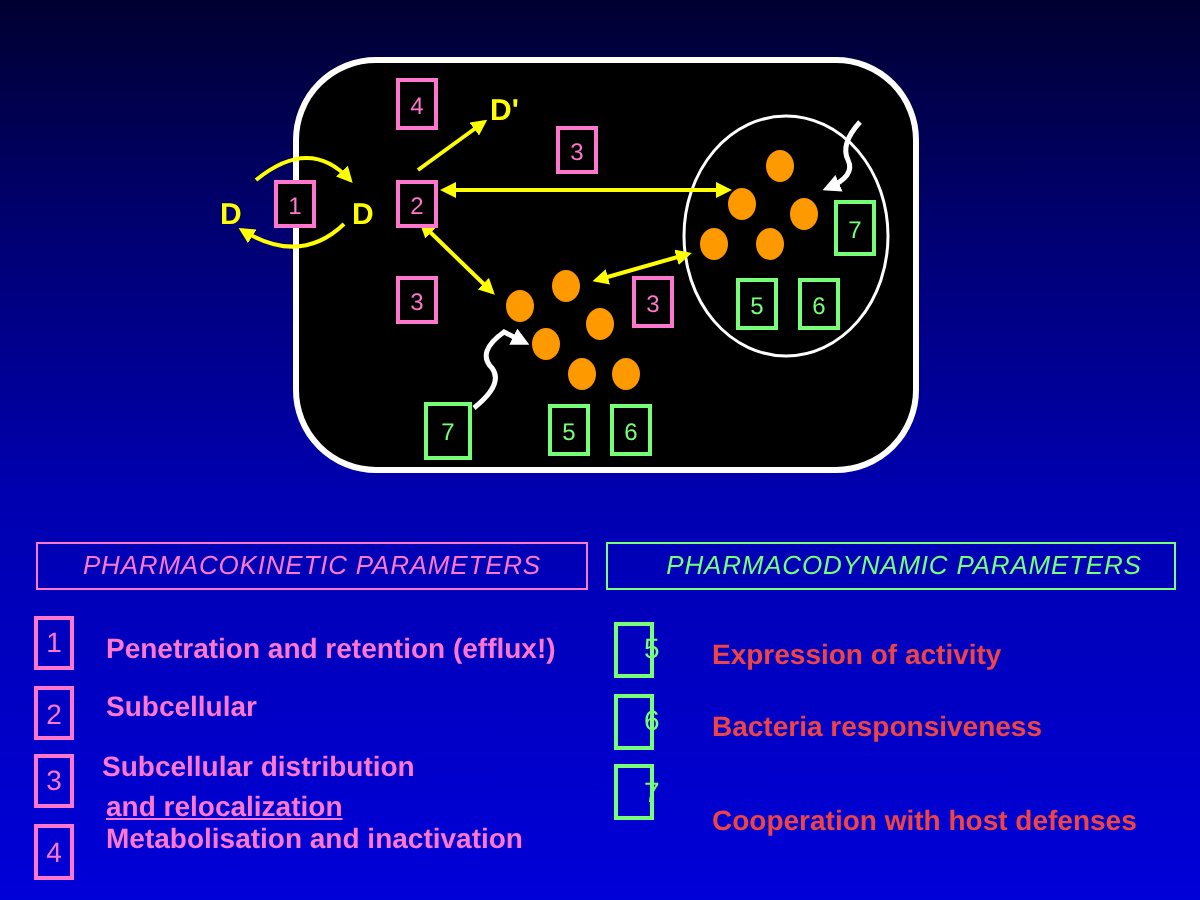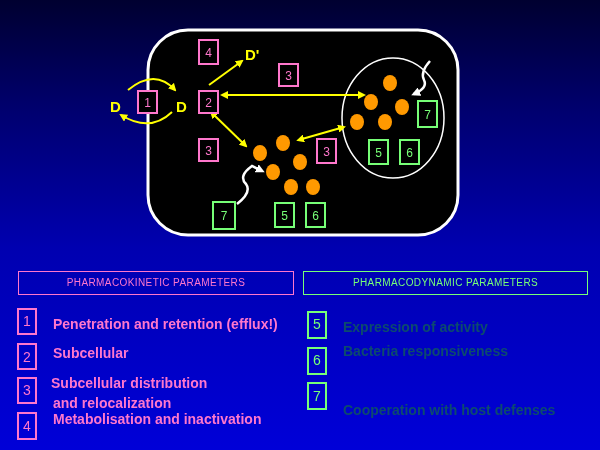--- a/index.html
+++ b/index.html
@@ -4,33 +4,33 @@
 <style>
   html, body { margin: 0; padding: 0; }
   body {
     width: 600px; height: 450px; overflow: hidden; position: relative;
     background: linear-gradient(to bottom, #000030 0%, #000070 25%, #0000b0 55%, #0000d8 100%);
     font-family: "Liberation Sans", sans-serif;
   }
   #diagram { position: absolute; left: 0; top: 0; width: 600px; height: 260px; }
   .legend-title {
     position: absolute; height: 24px; box-sizing: border-box;
-    font-size: 10px; letter-spacing: 0.4px; text-align: center; line-height: 22px;
+    font-size: 13px; letter-spacing: 0.4px; text-align: center; line-height: 22px; font-style: italic;
   }
   .pk { color: #ff77cc; border: 1px solid #ff77cc; }
-  .pd { color: #77ff77; border: 1px solid #77ff77; }
+  .pd { color: #77ff77; border: 1px solid #77ff77; padding-left: 13px; }
   .num-box {
     position: absolute; width: 20px; height: 24px; box-sizing: border-box;
     border: 2px solid; font-size: 14px; text-align: center; line-height: 20px;
   }
   .num-box.pk { border-color: #ff77cc; color: #ff77cc; }
   .num-box.pd { border-color: #77ff77; color: #77ff77; }
   .item-text { position: absolute; font-size: 14px; line-height: 20px; font-weight: bold; }
   .item-text.pk { border: none; color: #ff77cc; }
-  .item-text.pd { border: none; color: #0c4a6e; }
+  .item-text.pd { border: none; color: #ef4444; }
 </style>
 </head>
 <body>
 
 <svg id="diagram" viewBox="0 0 600 260" xmlns="http://www.w3.org/2000/svg">
   <defs>
     <marker id="ah" markerWidth="8" markerHeight="8" refX="6" refY="4" orient="auto" markerUnits="userSpaceOnUse">
       <path d="M0,0 L8,4 L0,8 z" fill="#ffff00"></path>
     </marker>
     <marker id="ahs" markerWidth="8" markerHeight="8" refX="2" refY="4" orient="auto-start-reverse" markerUnits="userSpaceOnUse">
@@ -138,33 +138,33 @@
   <div class="num-box pk" style="left:17px; top:308px; height:27px; line-height:23px;">1</div>
   <div class="item-text pk" style="left:53px; top:314px;">Penetration and retention (efflux!)</div>
 </div>
 <div>
   <div class="num-box pk" style="left:17px; top:343px; height:27px; line-height:25px;">2</div>
   <div class="item-text pk" style="left:53px; top:343px;">Subcellular</div>
 </div>
 <div>
   <div class="num-box pk" style="left:17px; top:377px; height:27px; line-height:23px;">3</div>
   <div class="item-text pk" style="left:51px; top:373px;">Subcellular distribution</div>
-  <div class="item-text pk" style="left:53px; top:393px;">and relocalization</div>
+  <div class="item-text pk" style="left:53px; top:393px;text-decoration:underline;">and relocalization</div>
 </div>
 <div>
   <div class="num-box pk" style="left:17px; top:412px; height:28px; line-height:24px;">4</div>
   <div class="item-text pk" style="left:53px; top:409px;">Metabolisation and inactivation</div>
 </div>
 
 <div class="legend-title pd" style="left:303px; top:271px; width:285px;">PHARMACODYNAMIC PARAMETERS</div>
 
 <div>
   <div class="num-box pd" style="left:307px; top:311px; height:28px; line-height:22px;">5</div>
   <div class="item-text pd" style="left:343px; top:317px;">Expression of activity</div>
 </div>
 <div>
   <div class="num-box pd" style="left:307px; top:347px; height:28px; line-height:22px;">6</div>
-  <div class="item-text pd" style="left:343px; top:341px;">Bacteria responsiveness</div>
+  <div class="item-text pd" style="left:343px; top:353px;">Bacteria responsiveness</div>
 </div>
 <div>
   <div class="num-box pd" style="left:307px; top:382px; height:28px; line-height:24px;">7</div>
   <div class="item-text pd" style="left:343px; top:400px;">Cooperation with host defenses</div>
 </div>
 
 </body></html>

